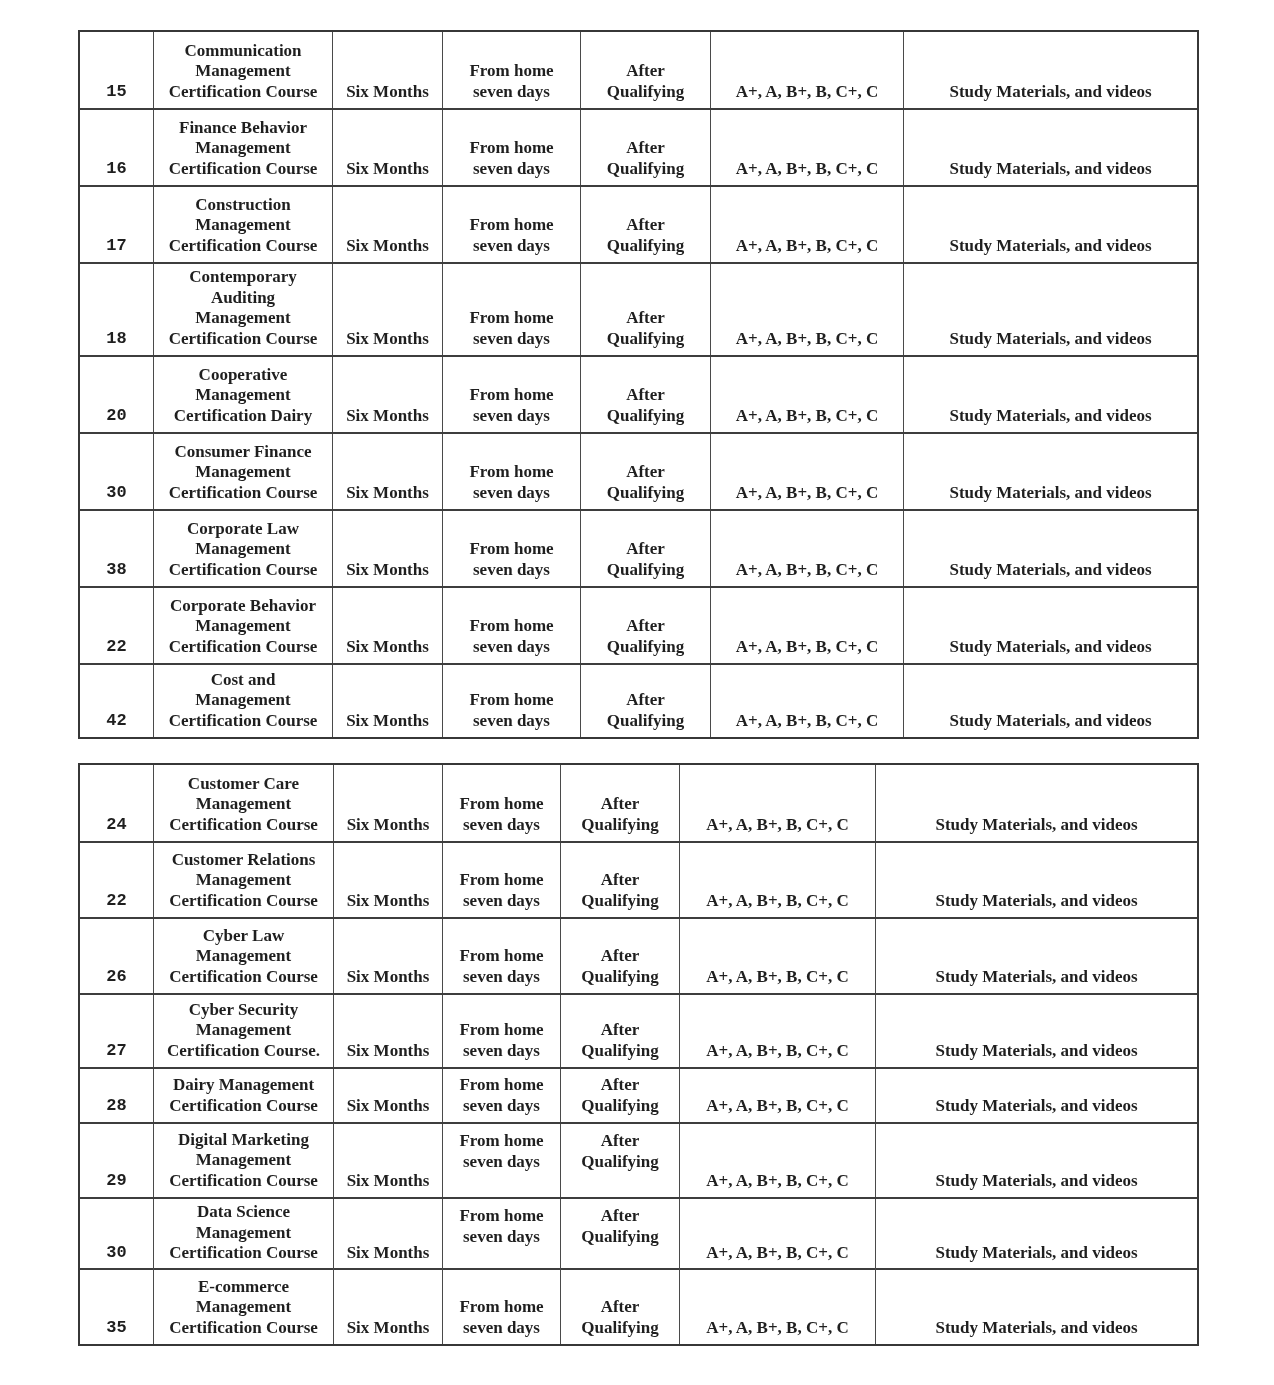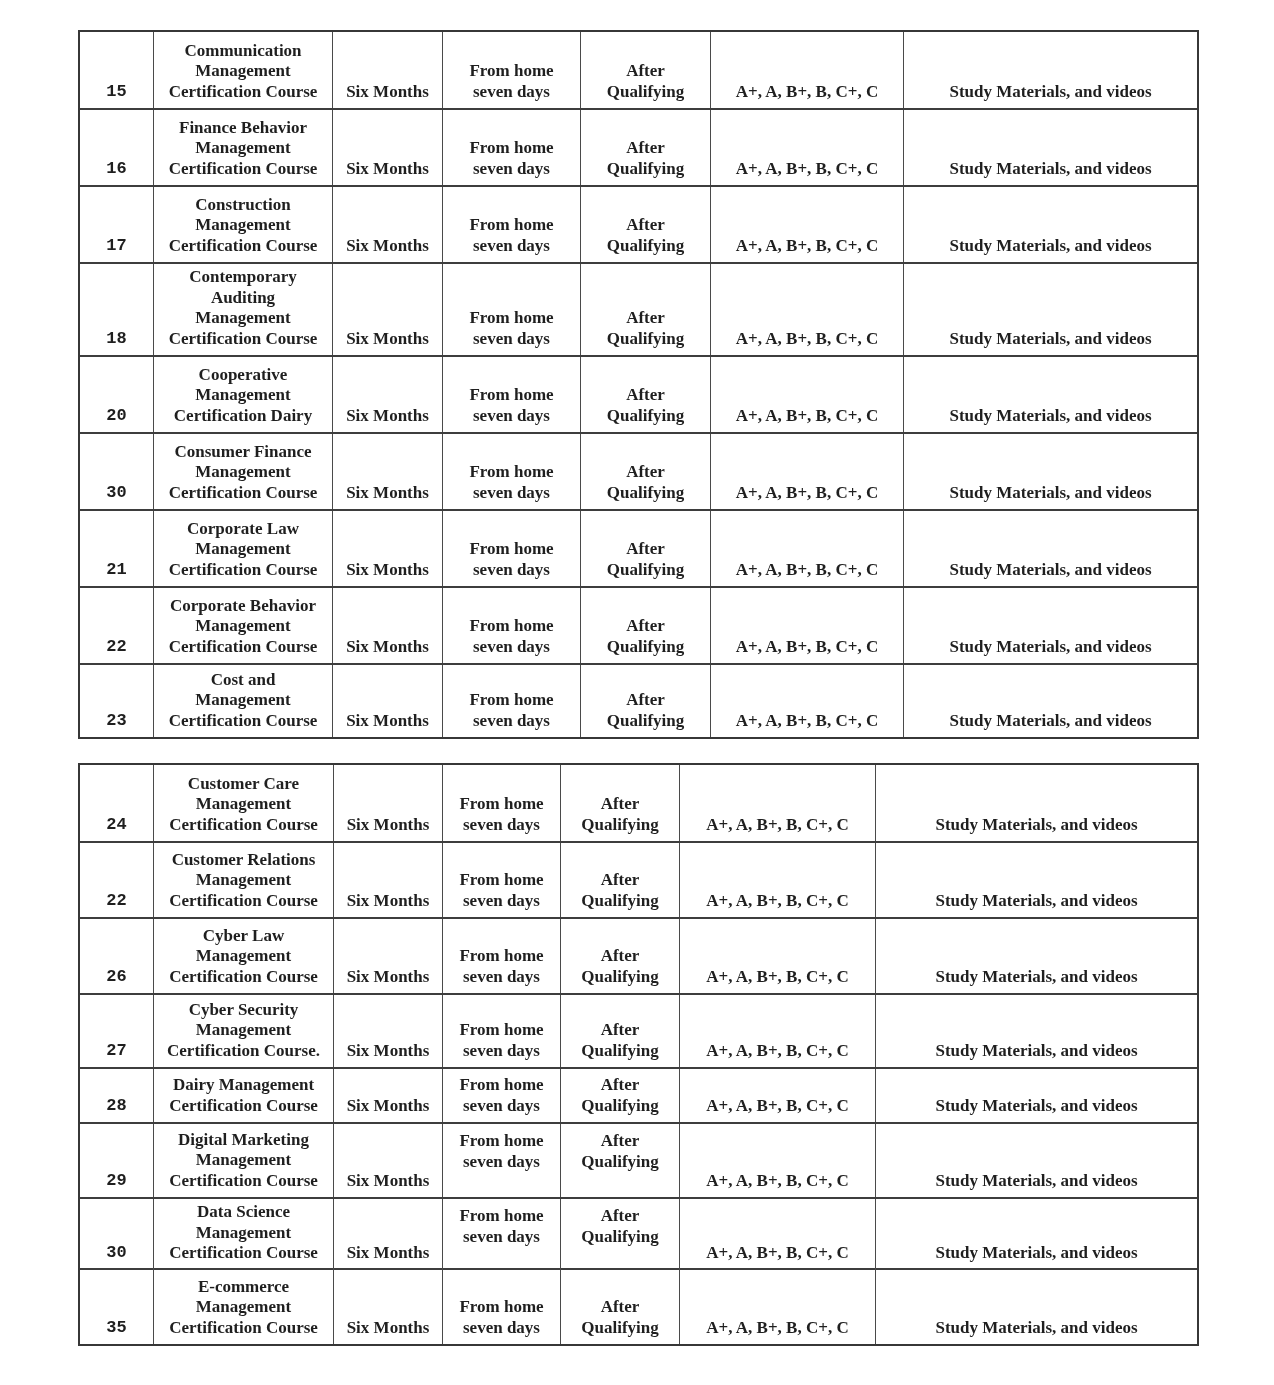--- a/index.html
+++ b/index.html
@@ -156,21 +156,21 @@
 Certification Course</div>
       <div class="cell c-duration">Six Months</div>
       <div class="cell c-mode">From home
 seven days</div>
       <div class="cell c-cert">After
 Qualifying</div>
       <div class="cell c-grades">A+, A, B+, B, C+, C</div>
       <div class="cell c-materials">Study Materials, and videos</div>
     </div>
     <div class="row">
-      <div class="cell c-num">21</div>
+      <div class="cell c-num">38</div>
       <div class="cell c-course">Corporate Law
 Management
 Certification Course</div>
       <div class="cell c-duration">Six Months</div>
       <div class="cell c-mode">From home
 seven days</div>
       <div class="cell c-cert">After
 Qualifying</div>
       <div class="cell c-grades">A+, A, B+, B, C+, C</div>
       <div class="cell c-materials">Study Materials, and videos</div>
@@ -182,21 +182,21 @@
 Certification Course</div>
       <div class="cell c-duration">Six Months</div>
       <div class="cell c-mode">From home
 seven days</div>
       <div class="cell c-cert">After
 Qualifying</div>
       <div class="cell c-grades">A+, A, B+, B, C+, C</div>
       <div class="cell c-materials">Study Materials, and videos</div>
     </div>
     <div class="row">
-      <div class="cell c-num">23</div>
+      <div class="cell c-num">42</div>
       <div class="cell c-course">Cost and
 Management
 Certification Course</div>
       <div class="cell c-duration">Six Months</div>
       <div class="cell c-mode">From home
 seven days</div>
       <div class="cell c-cert">After
 Qualifying</div>
       <div class="cell c-grades">A+, A, B+, B, C+, C</div>
       <div class="cell c-materials">Study Materials, and videos</div>

